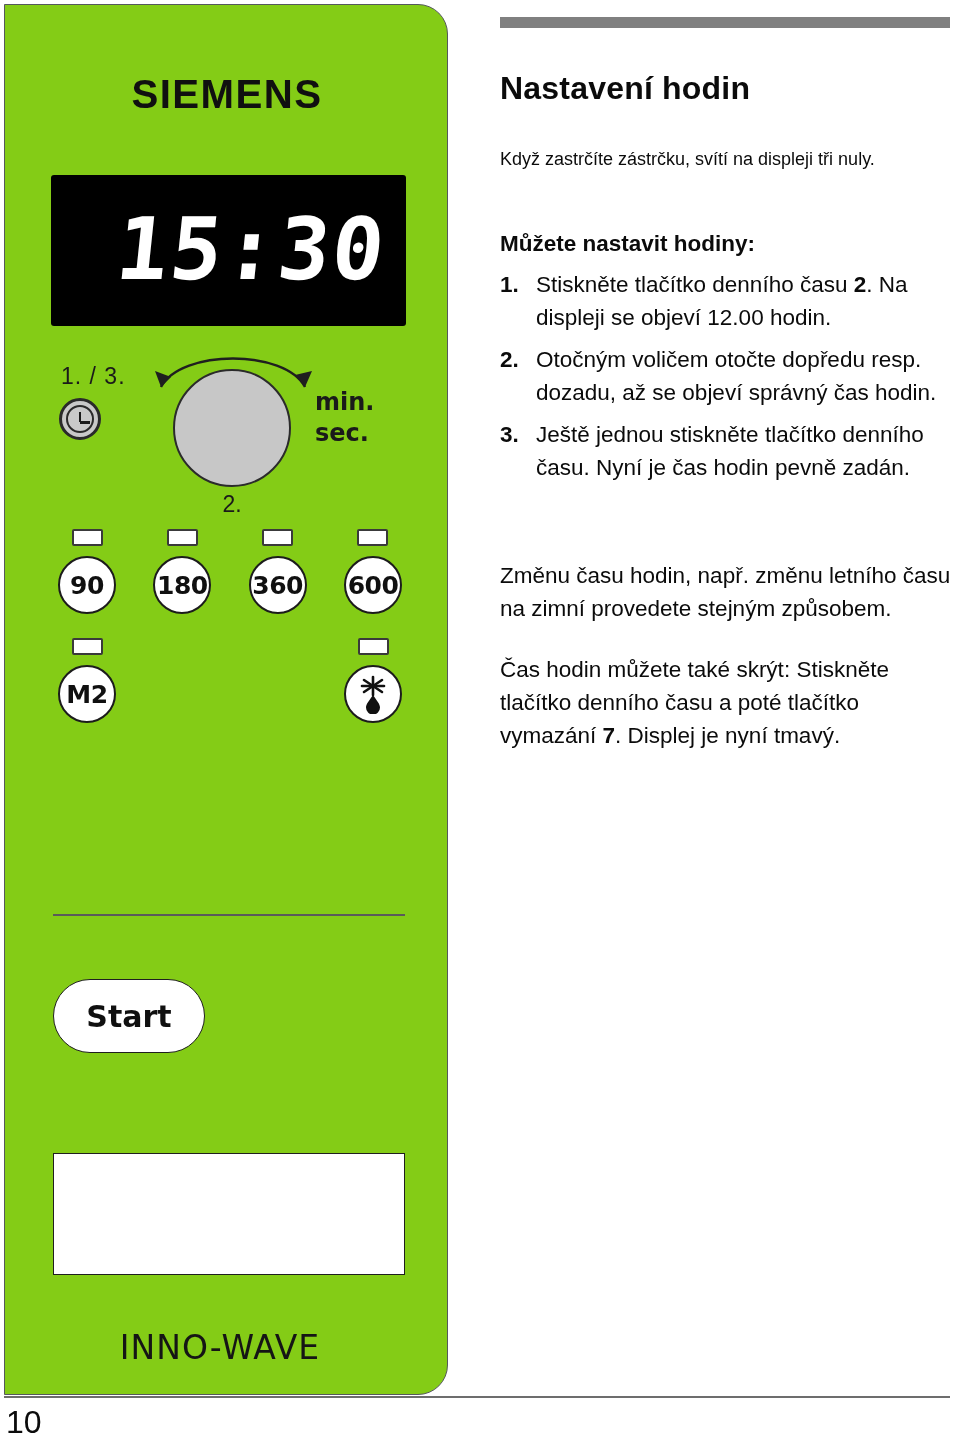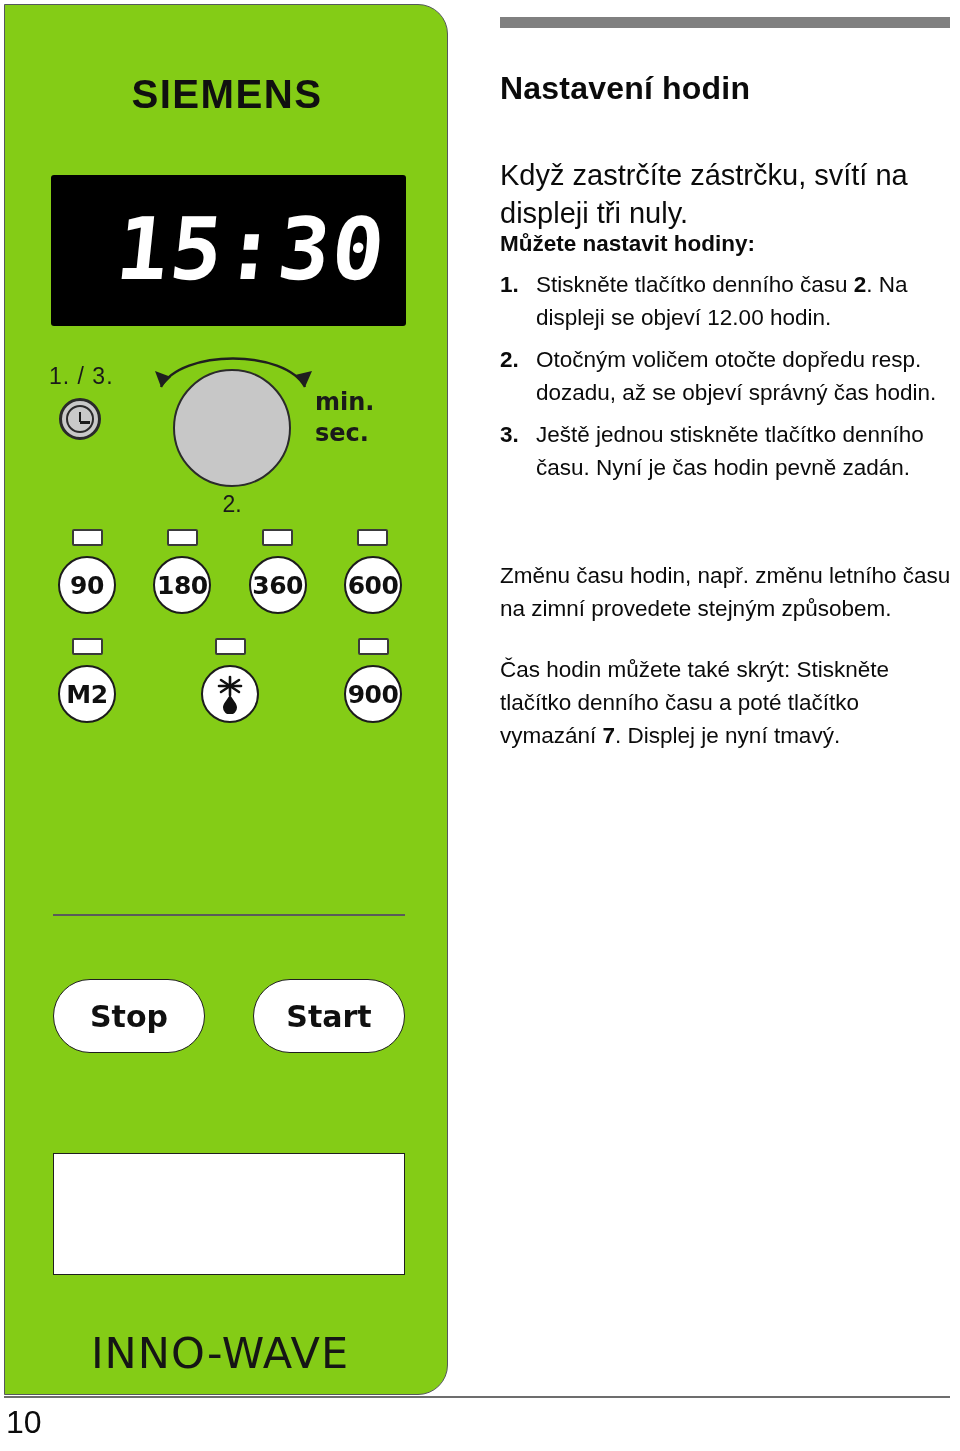--- a/index.html
+++ b/index.html
@@ -70,21 +70,21 @@
   #clock-button-group {
     position: absolute;
     left: 44px;
     top: 358px;
     width: 120px;
   }
   #clock-step-label {
     font-size: 23px;
     color: #1a1a1a;
     letter-spacing: 1px;
-    margin-left: 0;
+    margin-left: 12px;
   }
   #clock-button {
     margin-top: 8px;
     margin-left: 10px;
     width: 42px;
     height: 42px;
     border-radius: 50%;
     border: 3px solid #2a2a2a;
     background: #c9c9c9;
     box-sizing: border-box;
@@ -248,21 +248,21 @@
     background: #fff;
   }
 
   #model-name {
     position: absolute;
     left: 0;
     top: 1323px;
     width: 430px;
     text-align: center;
     font-family: "DejaVu Sans", sans-serif;
-    font-size: 43px;
+    font-size: 33px;
     letter-spacing: 1px;
     color: #151515;
   }
 
   
   #content-column {
     position: absolute;
     left: 500px;
     top: 0;
     width: 450px;
@@ -282,22 +282,22 @@
     font-size: 32px;
     font-weight: bold;
     color: #0b0b0b;
     letter-spacing: 0.2px;
   }
   #intro-paragraph {
     position: absolute;
     left: 0;
     top: 127px;
     width: 452px;
-    font-size: 29px;
-    line-height: 38px;
+    font-size: 18px;
+    line-height: 28px;
     color: #0b0b0b;
   }
   #steps-heading {
     position: absolute;
     left: 0;
     top: 231px;
     font-size: 22.5px;
     font-weight: bold;
     color: #0b0b0b;
   }
@@ -421,31 +421,26 @@
             <g stroke="#101010" stroke-width="2.6" stroke-linecap="round">
               <line x1="17" y1="3" x2="17" y2="21"></line>
               <line x1="8" y1="6" x2="26" y2="18"></line>
               <line x1="26" y1="6" x2="8" y2="18"></line>
               <line x1="6" y1="12" x2="28" y2="12"></line>
             </g>
             <path d="M17 21 C 13 27, 10 30, 10 33.5 A 7 7 0 0 0 24 33.5 C 24 30, 21 27, 17 21 Z" fill="#101010"></path>
           </svg>
         </div>
       </div>
-      <div class="btn-cell">
-        <div class="btn-indicator"></div>
-        <div class="btn-circle">900</div>
-      </div>
     </div>
   </div>
 
   <div id="panel-divider"></div>
 
   <div id="action-buttons">
-    <div class="pill-button">Stop</div>
     <div class="pill-button">Start</div>
   </div>
 
   <div id="handle-recess"></div>
 
   <div id="model-name">INNO-WAVE</div>
 </div>
 
 <div id="content-column">
 

